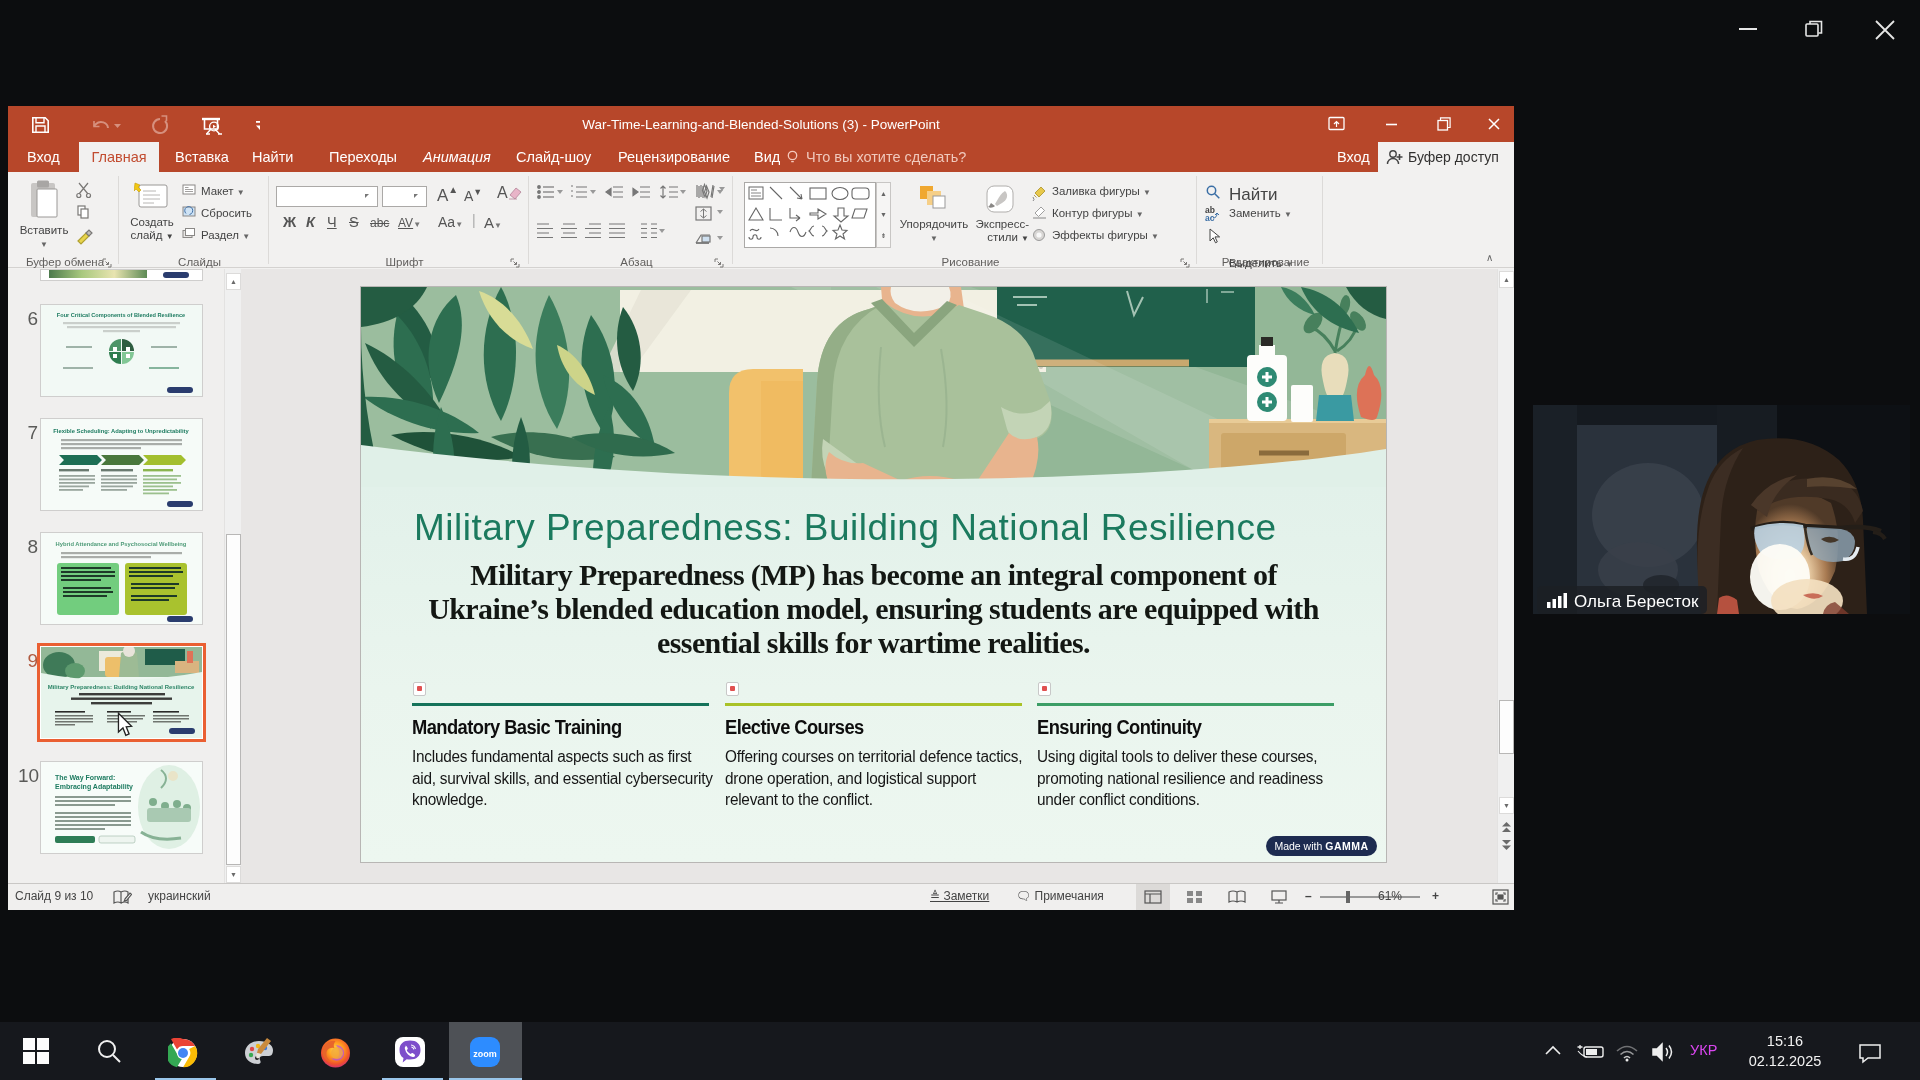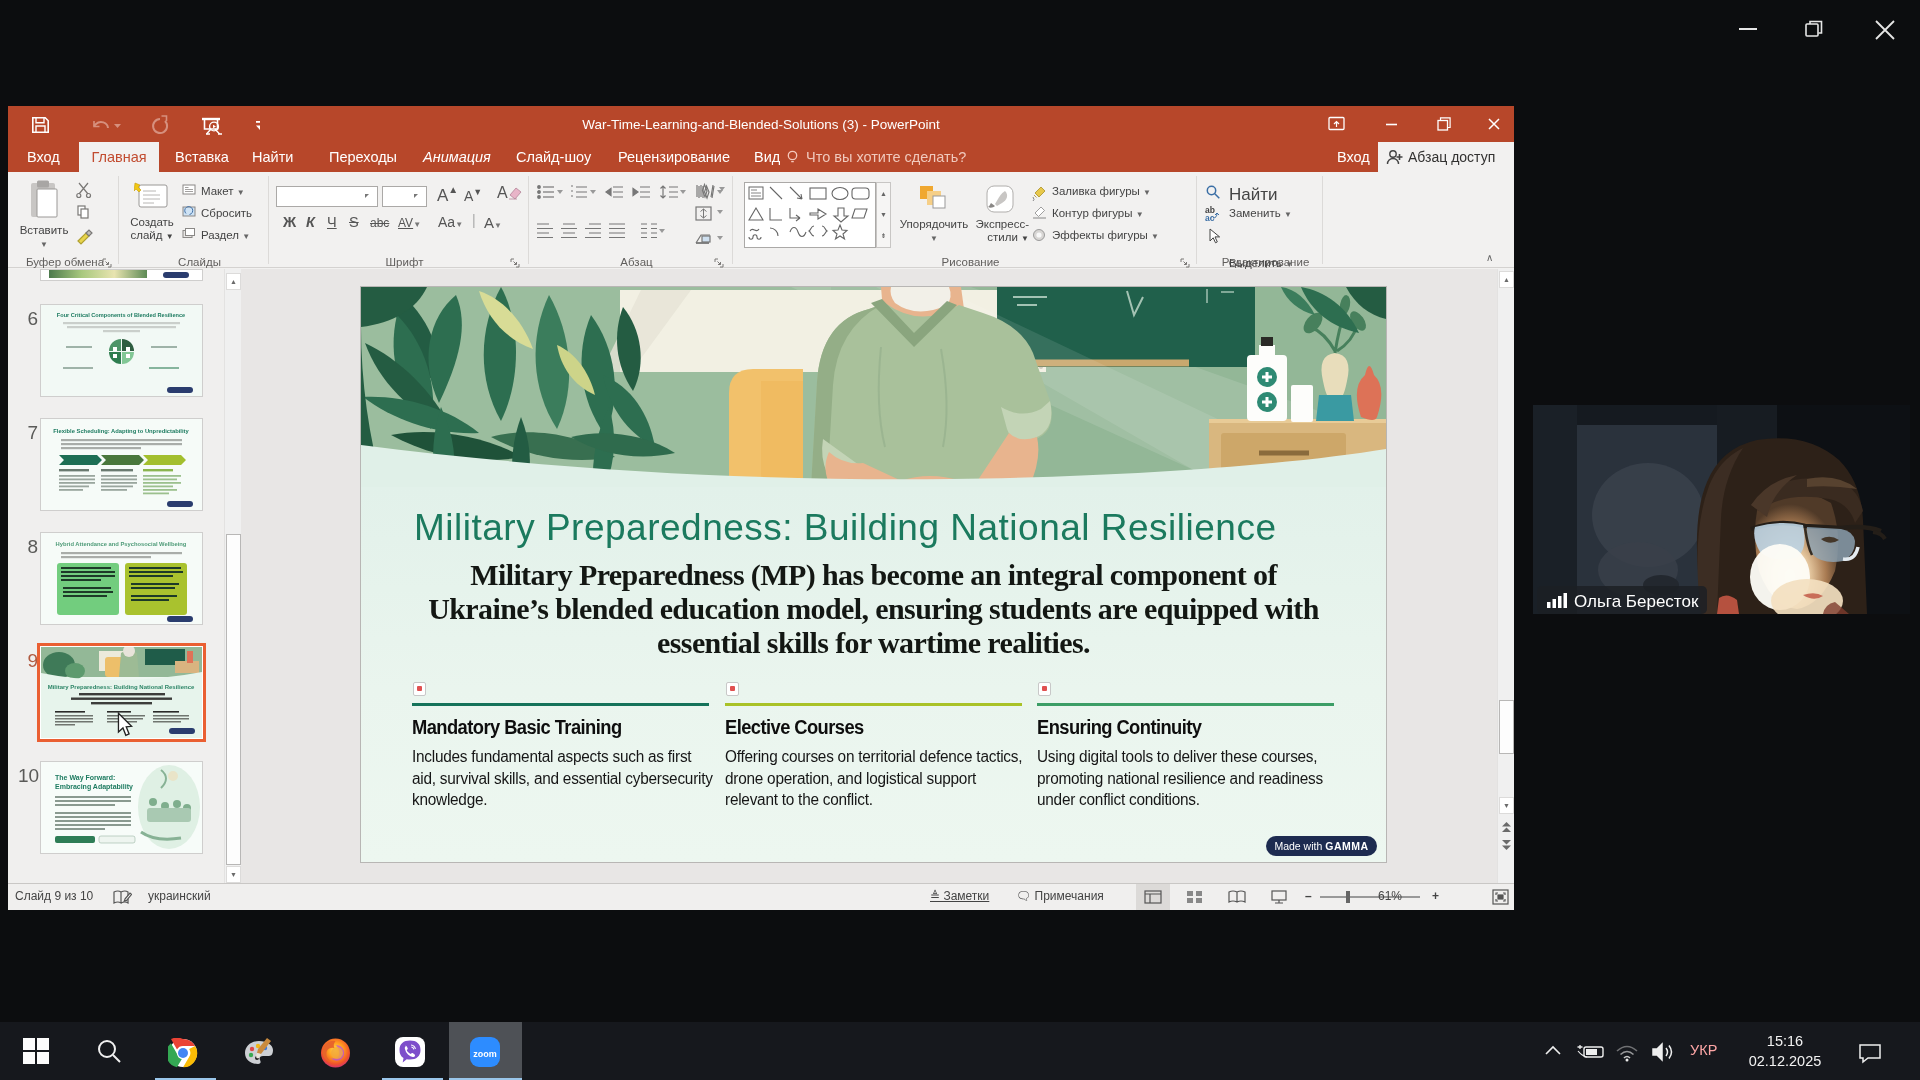--- a/index.html
+++ b/index.html
@@ -119,21 +119,21 @@
       <div class="tab" style="left:798px;color:#f0c9bd;">Что вы хотите сделать?</div>
       <div class="tab" style="left:1329px;">Вход</div>
       <div class="abs" style="left:1370px;top:0;width:136px;height:30px;background:#f2f1f0;color:#323130;font-size:14px;line-height:30px;">
         <svg class="abs" style="left:8px;top:7px" width="18" height="16" viewBox="0 0 18 16">
           <g stroke="#444" stroke-width="1.4" fill="none">
             <circle cx="7" cy="5" r="3.2"></circle>
             <path d="M1.5 15 a5.5 5.5 0 0 1 11 0"></path>
             <path d="M13.5 5 v6 M10.5 8 h6" stroke-width="1.6"></path>
           </g>
         </svg>
-        <span style="margin-left:30px;">Абзац доступ</span>
+        <span style="margin-left:30px;">Буфер доступ</span>
       </div>
     </div>
     <div id="ribbon">
       <div class="gsep" style="left:110px"></div>
       <div class="gsep" style="left:260px"></div>
       <div class="gsep" style="left:520px"></div>
       <div class="gsep" style="left:724px"></div>
       <div class="gsep" style="left:1188px"></div>
       <div class="gsep" style="left:1314px"></div>
       <div class="glabel" style="left:-8px;width:118px;">Буфер обмена</div>
@@ -882,21 +882,21 @@
           <path d="M10 15 q3 -3 6 0" opacity=".9"></path>
           <circle cx="13" cy="17" r="1.5" fill="#eee" stroke="none"></circle>
         </g>
       </svg>
     <svg class="abs" style="left:1650px;top:20px" width="26" height="20" viewBox="0 0 26 20">
         <g fill="none" stroke="#eee" stroke-width="1.5">
           <path d="M3 7 h4 l5 -5 v16 l-5 -5 h-4 z" fill="#eee"></path>
           <path d="M16 6 q3 4 0 8 M19 3.5 q5 6.5 0 13"></path>
         </g>
       </svg>
-    <div class="abs" style="left:1690px;top:20px;color:#fca5a5;font-size:14.5px;">УКР</div>
+    <div class="abs" style="left:1690px;top:20px;color:#d946ef;font-size:14.5px;">УКР</div>
     <div class="abs" style="left:1735px;top:9px;width:100px;text-align:center;color:#f2f2f2;font-size:14.5px;line-height:20px;">15:16<br>02.12.2025</div>
     <svg class="abs" style="left:1857px;top:20px" width="26" height="22" viewBox="0 0 26 22">
         <g fill="none" stroke="#eee" stroke-width="1.5">
           <path d="M3 3 h20 v13 h-12 l-5 4 v-4 h-3 z" fill="none"></path>
         </g>
       </svg>
   </div>
 </div>
 
 </body></html>

